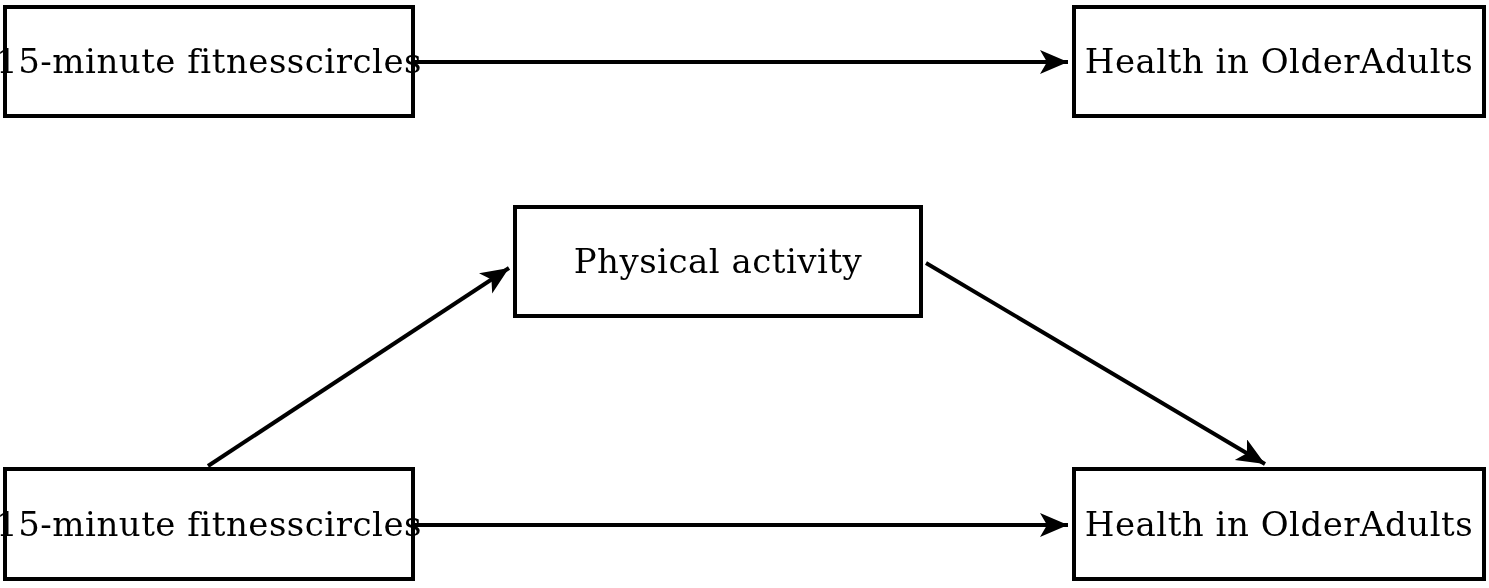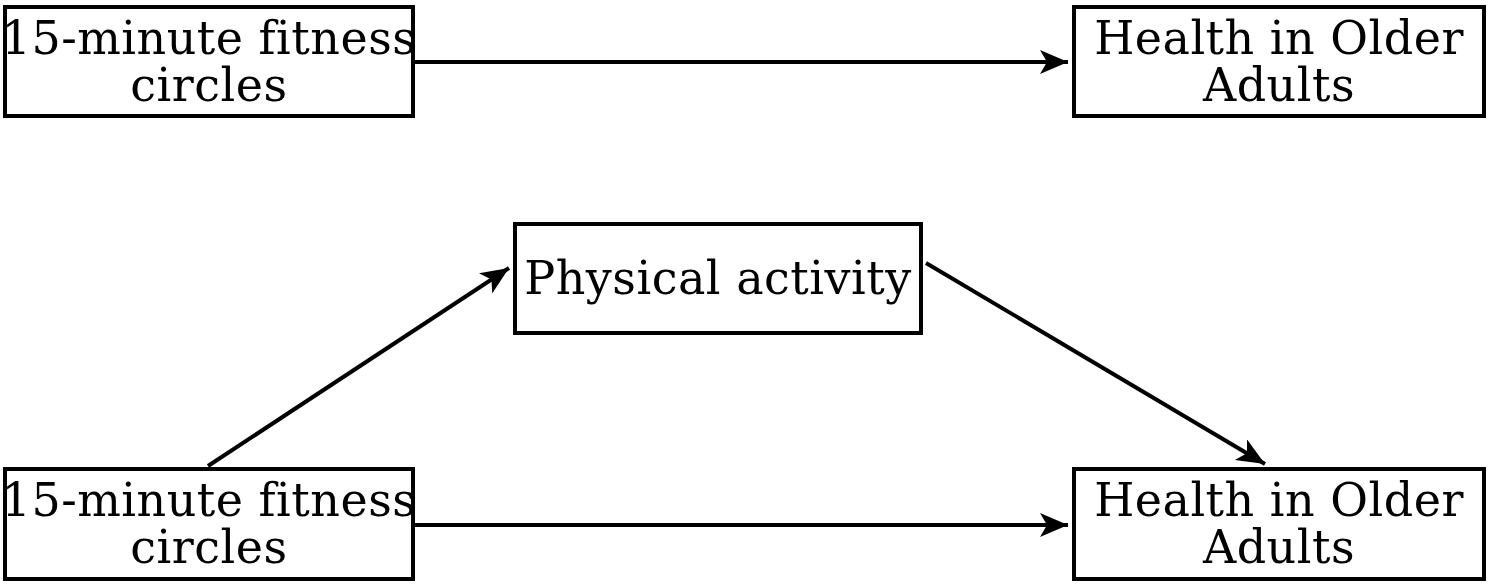--- a/index.html
+++ b/index.html
@@ -22,36 +22,36 @@
     top: 0;
     width: 1489px;
     height: 588px;
   }
   .node {
     position: absolute;
     box-sizing: border-box;
     border: 4px solid #000000;
     background: #ffffff;
     display: flex;
-    flex-direction: column;
+    flex-direction: row;
     align-items: center;
     justify-content: center;
     text-align: center;
-    font-size: 46px;
+    font-size: 34px;
     line-height: 47px;
     letter-spacing: 0.5px;
   }
   .node .line { display: block; white-space: nowrap; }
 
   
   .box-predictor-top  { left: 3px;    top: 5px;   width: 412px; height: 113px; }
   .box-outcome-top    { left: 1072px; top: 5px;   width: 414px; height: 113px; }
 
   
-  .box-mediator       { left: 513px;  top: 222px; width: 410px; height: 113px; }
+  .box-mediator       { left: 513px;  top: 205px; width: 410px; height: 113px; }
   .box-predictor-bot  { left: 3px;    top: 467px; width: 412px; height: 114px; }
   .box-outcome-bot    { left: 1072px; top: 467px; width: 414px; height: 114px; }
 </style>
 </head>
 <body>
 
 <div class="figure">
 
   <svg class="arrow-layer" viewBox="0 0 1489 588" xmlns="http://www.w3.org/2000/svg">
     <defs>

